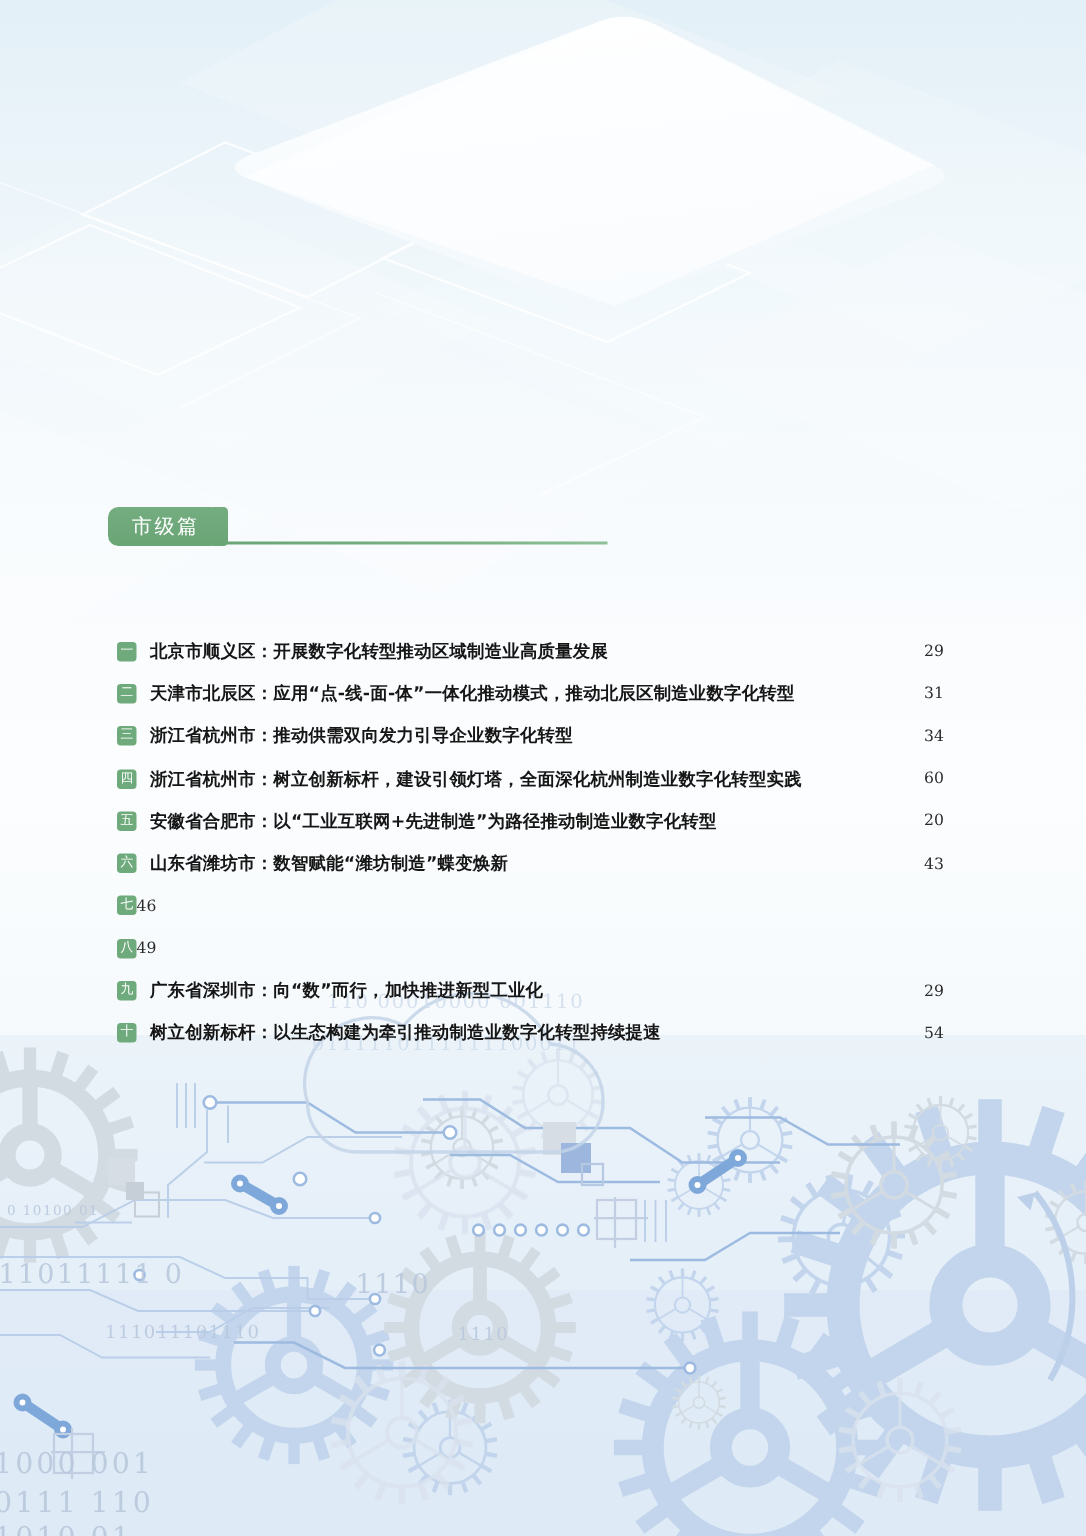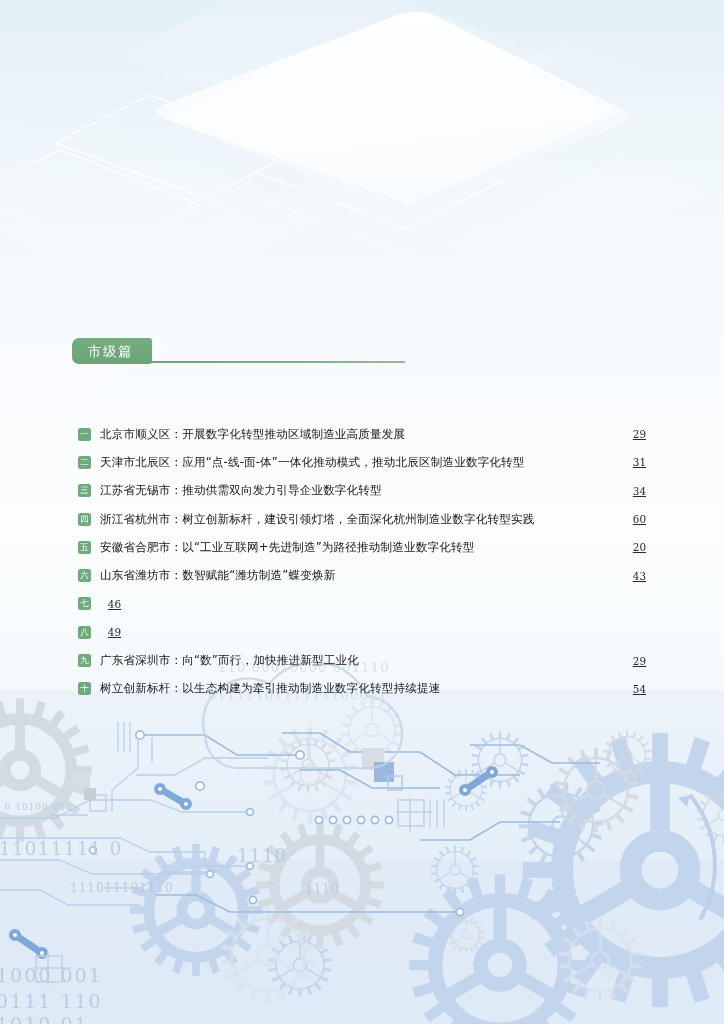--- a/index.html
+++ b/index.html
@@ -111,30 +111,29 @@
     font-family: "DejaVu Sans", "Liberation Sans", sans-serif;
     overflow: hidden;
   }
   .toc-label {
     flex: 1 1 auto;
     margin-left: 9px;
     font-size: 11.6px;
     color: #161616;
     white-space: nowrap;
     letter-spacing: 0.15px;
-    font-weight: 400;
+    font-weight: 700;
   }
   .toc-page {
     flex: 0 0 auto;
     width: 30px;
-    text-align: right;
+    text-align: left;
     font-size: 10.4px;
     color: #2b2b2b;
     font-family: "DejaVu Serif", "Liberation Serif", serif;
-    text-decoration: underline;
   }
 </style>
 </head>
 <body>
 
 <div class="page">
 
   <svg class="bg-layer" viewBox="0 0 724 1024" width="724" height="1024" aria-hidden="true">
     <defs>
       <linearGradient id="plateGrad" x1="0" y1="0" x2="0.3" y2="1">
@@ -395,21 +394,21 @@
         <span class="toc-label">北京市顺义区：开展数字化转型推动区域制造业高质量发展</span>
         <span class="toc-page">29</span>
       </div>
       <div class="toc-row">
         <span class="toc-num">二</span>
         <span class="toc-label">天津市北辰区：应用“点-线-面-体”一体化推动模式，推动北辰区制造业数字化转型</span>
         <span class="toc-page">31</span>
       </div>
       <div class="toc-row">
         <span class="toc-num">三</span>
-        <span class="toc-label">江苏省无锡市：推动供需双向发力引导企业数字化转型</span>
+        <span class="toc-label">浙江省杭州市：推动供需双向发力引导企业数字化转型</span>
         <span class="toc-page">34</span>
       </div>
       <div class="toc-row">
         <span class="toc-num">四</span>
         <span class="toc-label">浙江省杭州市：树立创新标杆，建设引领灯塔，全面深化杭州制造业数字化转型实践</span>
         <span class="toc-page">60</span>
       </div>
       <div class="toc-row">
         <span class="toc-num">五</span>
         <span class="toc-label">安徽省合肥市：以“工业互联网+先进制造”为路径推动制造业数字化转型</span>

